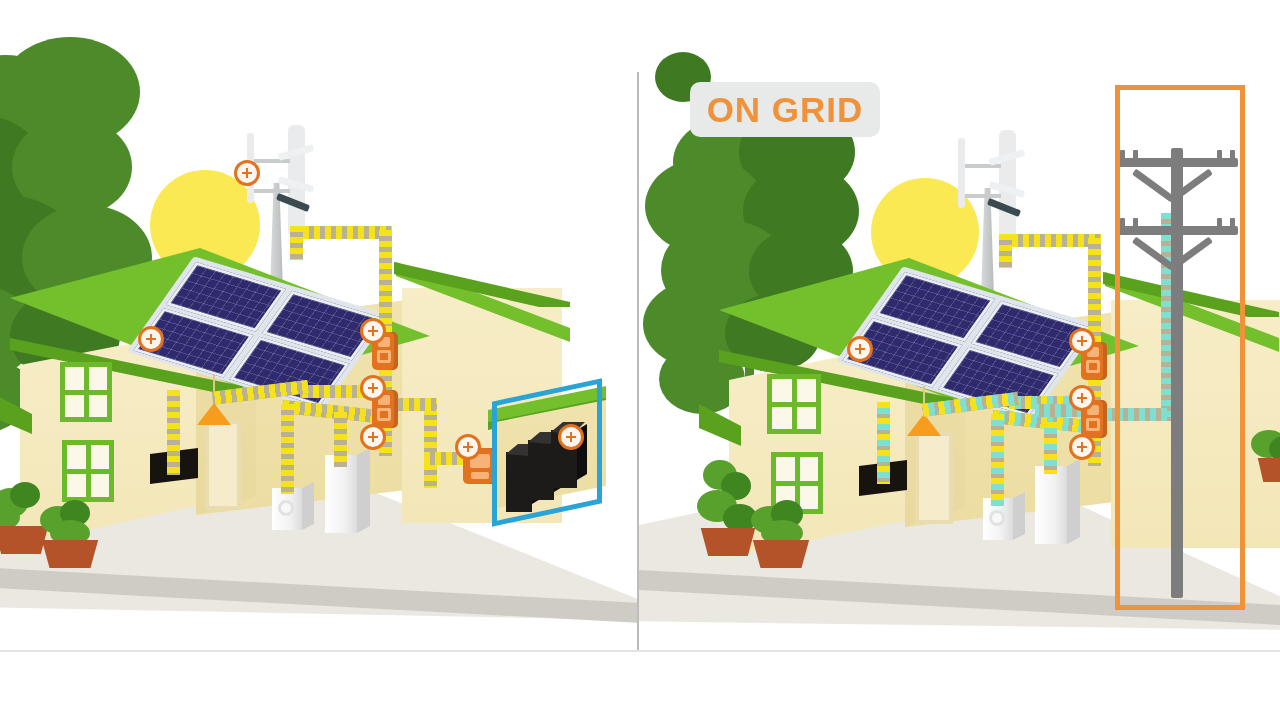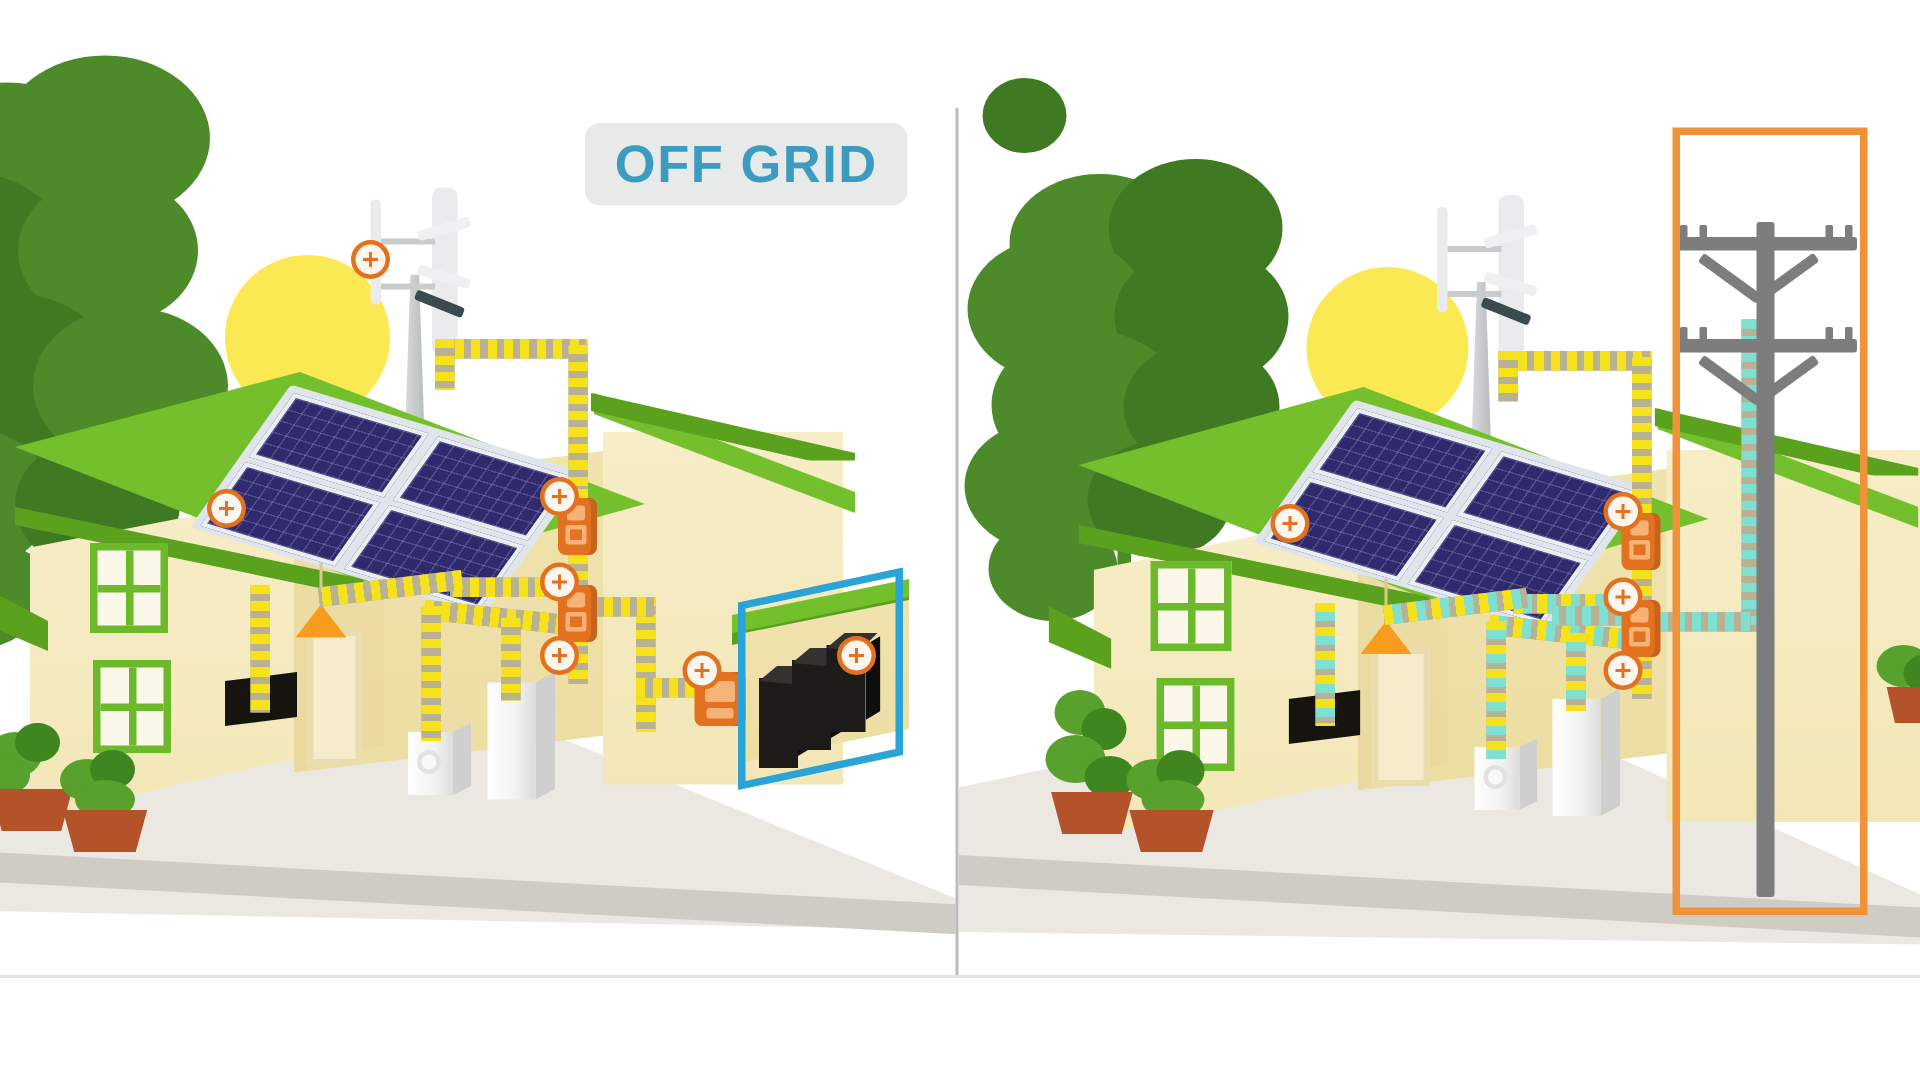--- a/index.html
+++ b/index.html
@@ -427,17 +427,17 @@
     <div class="abs" style="left:612px;top:430px;width:52px;height:60px;">
       <div class="shrub" style="left:0px;top:0px;width:36px;height:28px;"></div>
       <div class="shrub dk" style="left:18px;top:6px;width:32px;height:26px;"></div>
       <div class="pot" style="left:4px;top:28px;width:46px;height:24px;"></div>
     </div>
   </div>
 
   <div class="v-divider"></div>
   <div class="h-divider"></div>
 
-  <div class="chip off">
-    <span>OFF GRID</span>
+  <div class="chip on">
+    <span>ON GRID</span>
   </div>
 
 </div>
 
 </body></html>

